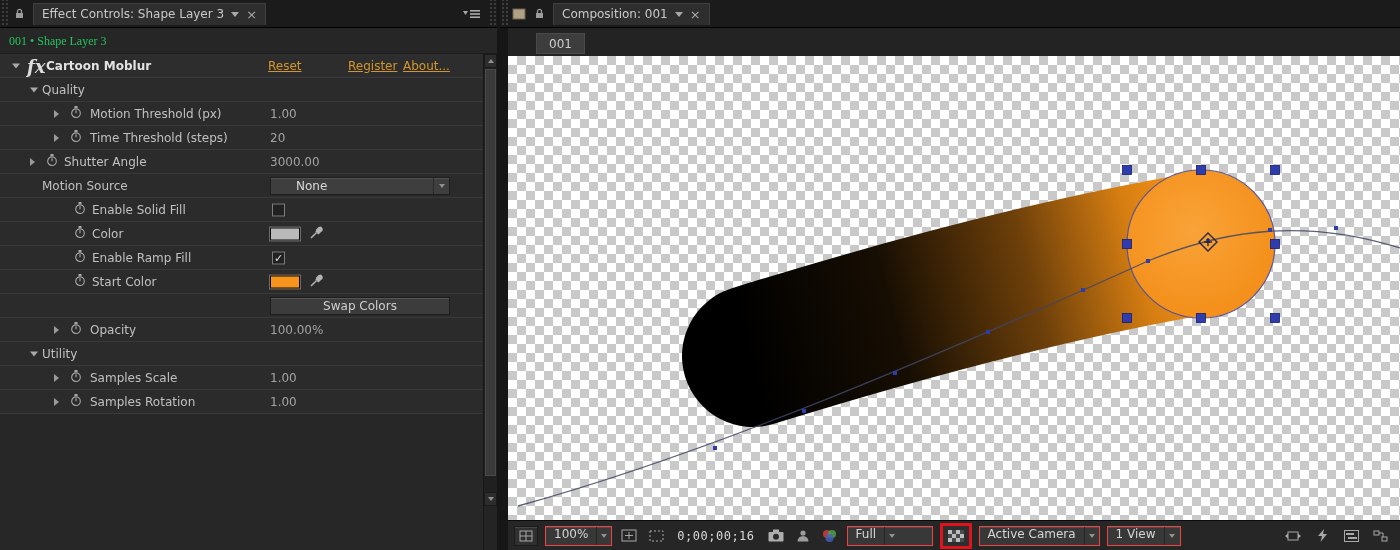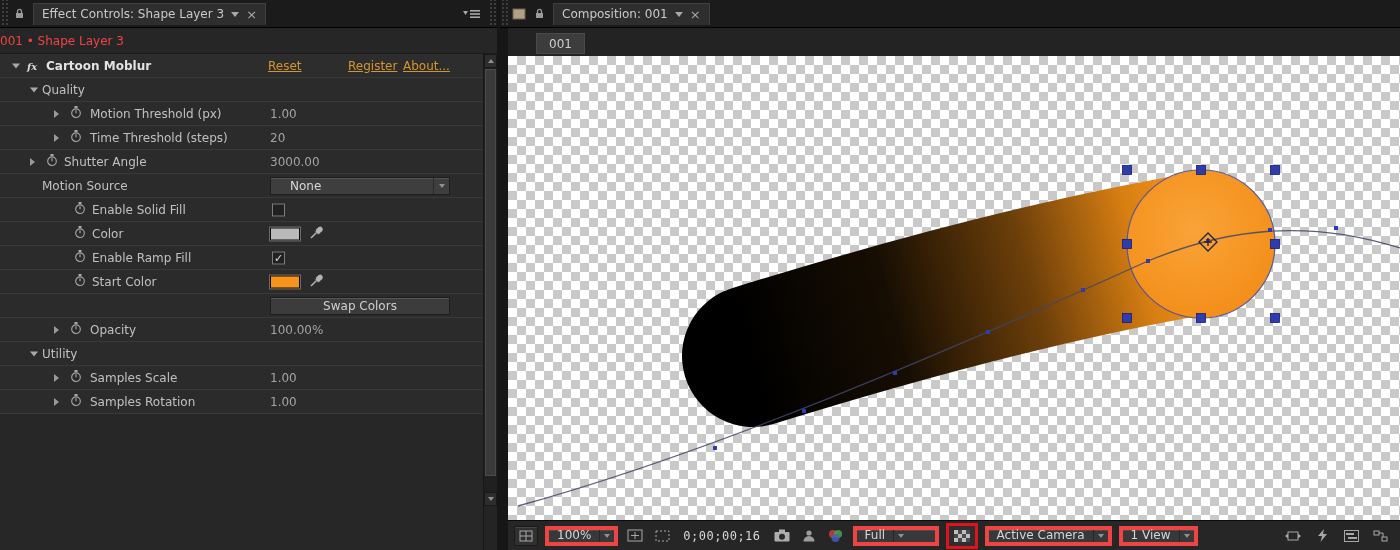--- a/index.html
+++ b/index.html
@@ -22,45 +22,45 @@
   .tri-down { width:0; height:0; border-left:4px solid transparent;
               border-right:4px solid transparent; border-top:5px solid #a8a8a8; display:inline-block; }
   .tri-right { width:0; height:0; border-top:4px solid transparent;
                border-bottom:4px solid transparent; border-left:5px solid #999; display:inline-block; }
   .tri-up-sm { width:0;height:0;border-left:3px solid transparent;border-right:3px solid transparent;border-bottom:4px solid #909090; }
   .tri-dn-sm { width:0;height:0;border-left:3px solid transparent;border-right:3px solid transparent;border-top:4px solid #909090; }
 
   
   .left { position:absolute; left:0; top:0; width:497px; height:548px; background:#282828; }
   .left .menu-icon { margin-left:auto; margin-right:6px; }
-  .breadcrumb { height:26px; line-height:26px; color:#ef4444;
-                background:#262626; border-bottom:1px solid #1b1b1b; }
+  .breadcrumb { height:26px; line-height:26px; padding-left:9px; color:#22c55e;
+                background:#262626; border-bottom:1px solid #1b1b1b;font-family:Liberation Serif, serif; }
   .ec-body { display:flex; height:496px; }
   .ec-rows { width:483px; display:flex; flex-direction:column; }
   .row { position:relative; height:24px; flex:0 0 24px; background:#2b2b2b;
          border-bottom:1px solid #393939; }
   .row > * { position:absolute; top:50%; transform:translateY(-50%); }
   .filler { flex:1; background:#272727; }
   .hdr { background:#2d2d2d; }
   .fxb { font-family:"DejaVu Serif","Liberation Serif",serif; font-style:italic;
-         font-weight:bold; color:#dcdcdc; font-size:10px; }
+         font-weight:bold; color:#dcdcdc; font-size:18px; }
   .ename { font-weight:bold; color:#e3e3e3; }
   .link { color:#d3962e; text-decoration:underline; }
   .lbl { color:#c0c0c0; white-space:nowrap; }
   .val { left:270px; color:#a3a3a3; }
   .sw-icon { display:inline-block; }
   .cbx { left:272px; width:13px; height:13px; background:#212121; border:1px solid #7d7d7d;
          color:#e0e0e0; font-size:11px; line-height:11px; text-align:center; }
   .swatch { left:270px; width:30px; height:13px; border:1px solid #0d0d0d;
             box-shadow:0 0 0 1px #6b6b6b; }
   .sw-gray { background:#b9b9b9; } .sw-orange { background:#f7941d; } .sw-black { background:#000; }
   .dropper { left:310px; }
   .ddrow { left:270px; width:180px; height:18px; background:#3e3e3e; border:1px solid #1e1e1e;
            box-shadow:inset 0 1px 0 #525252; display:flex; align-items:center; }
-  .ddrow .txt { flex:1; padding-left:19px; color:#d8d8d8; }
+  .ddrow .txt { flex:1; padding-left:25px; color:#d8d8d8; }
   .ddrow .arr { width:16px; align-self:stretch; border-left:1px solid #2a2a2a;
                 display:flex; align-items:center; justify-content:center; }
   .btn { left:270px; width:180px; height:18px; background:#3c3c3c; border:1px solid #1e1e1e;
          box-shadow:inset 0 1px 0 #565656; color:#cfcfcf; text-align:center; line-height:16px; }
   
   .ec-scroll { width:14px; background:#222; border-left:1px solid #181818;
                display:flex; flex-direction:column; }
   .sb-btn { height:14px; display:flex; align-items:center; justify-content:center; background:#2d2d2d; border:1px solid #1a1a1a; }
   .sb-track { flex:0 0 424px; position:relative; background:#202020; }
   .sb-thumb { position:absolute; left:1px; right:1px; top:1px; height:96%;
@@ -84,22 +84,22 @@
   .viewport { position:relative; flex:1; background-color:#fff;
     background-image:
       linear-gradient(45deg,#c9c9c9 25%,transparent 25%,transparent 75%,#c9c9c9 75%),
       linear-gradient(45deg,#c9c9c9 25%,transparent 25%,transparent 75%,#c9c9c9 75%);
     background-size:18px 18px; background-position:0 0,9px 9px; overflow:hidden; }
   .viewport svg { position:absolute; inset:0; }
 
   
   .ctoolbar { height:30px; background:#262626; border-top:1px solid #0c0c0c;
               display:flex; align-items:center; gap:7px; padding:0 6px; }
-  .dd { height:20px; background:#383838; border:4px solid #ef4444;
-        box-shadow:inset 0 1px 0 #4c4c4c; display:flex; align-items:flex-end; }
+  .dd { height:20px; background:#383838; border:1px solid #ef4444;
+        box-shadow:inset 0 1px 0 #4c4c4c; display:flex; align-items:flex-start; }
   .dd .txt { padding:0 8px; color:#d6d6d6; white-space:nowrap; }
   .dd .arr { width:15px; align-self:stretch; border-left:1px solid #262626;
              display:flex; align-items:center; justify-content:center; }
   .ibtn { height:20px; min-width:20px; display:flex; align-items:center; justify-content:center; }
   .boxed { background:#303030; border:1px solid #1a1a1a; box-shadow:inset 0 1px 0 #454545; width:24px; }
   .tcode { color:#d9d9d9; font-family:"DejaVu Sans Mono","Liberation Mono",monospace;
            font-size:12px; letter-spacing:.5px; margin:0 4px; }
   .red-box { border:3px solid #e0121c; display:flex; }
   .red-box .ibtn { width:26px; background:#2e2e2e; }
   .right-icons { margin-left:auto; display:flex; align-items:center; gap:9px; padding-right:4px; }

